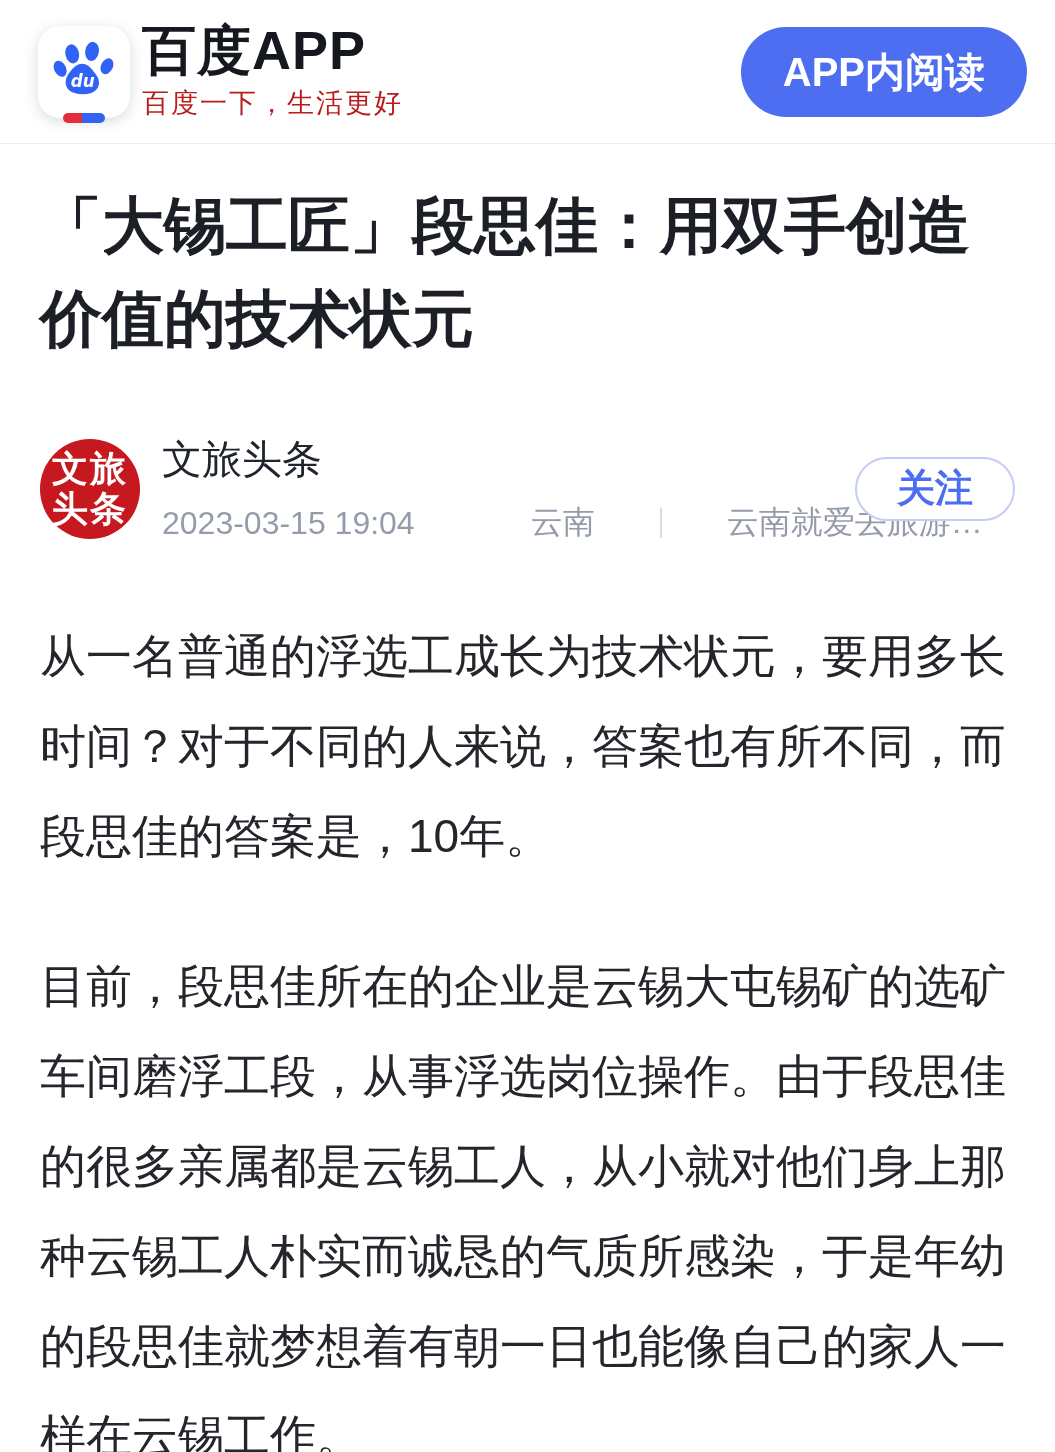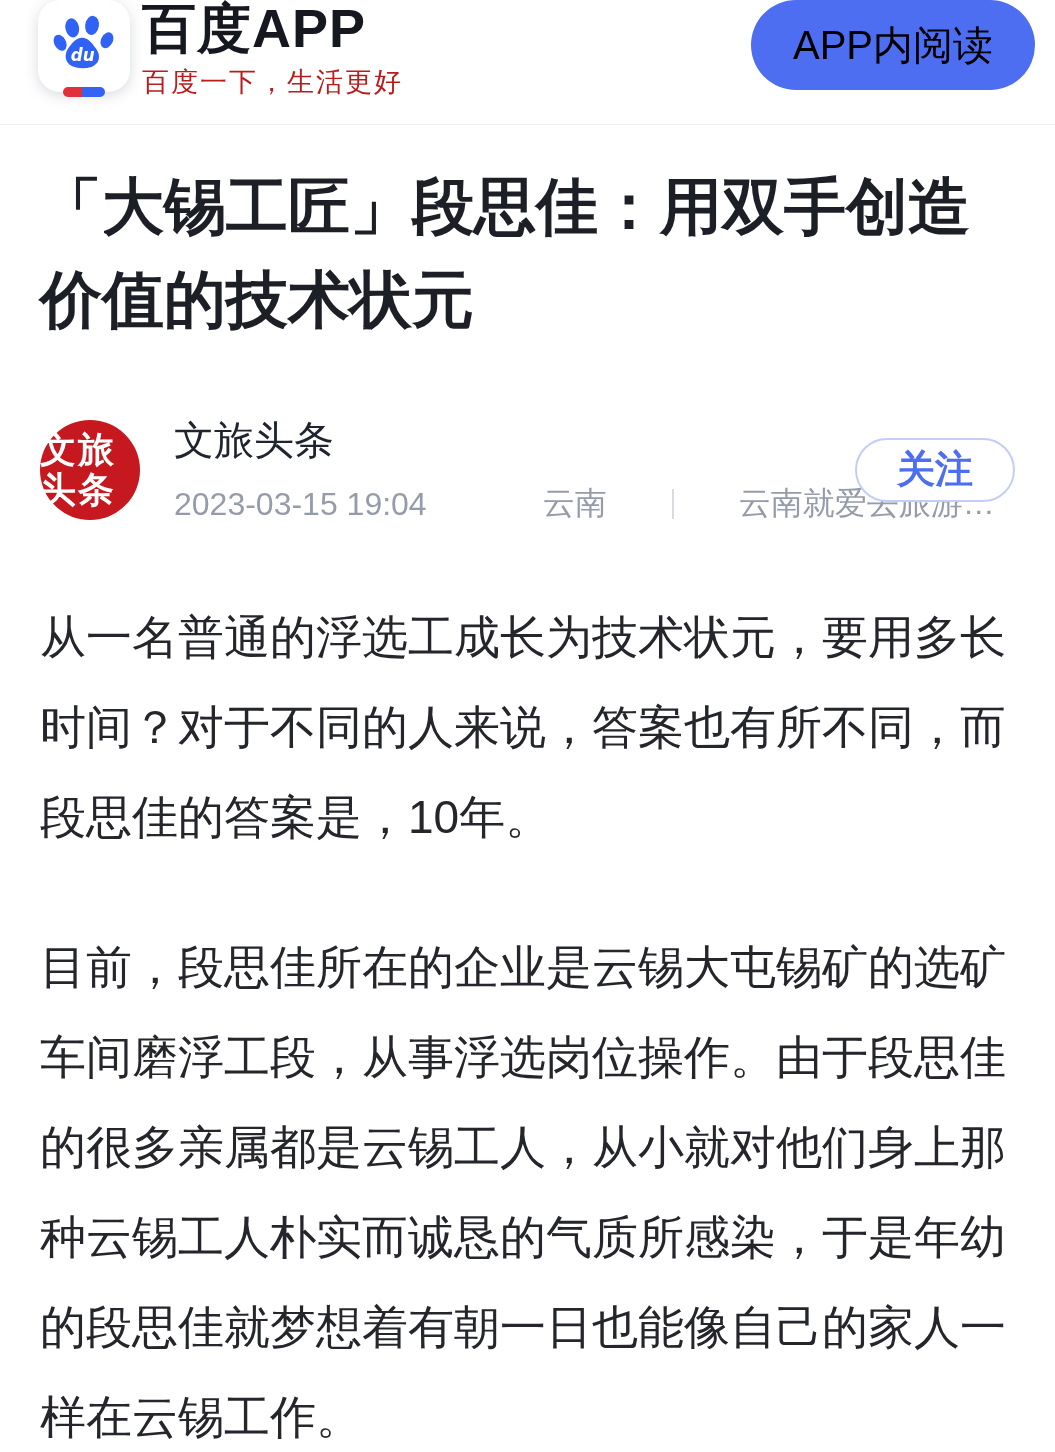--- a/index.html
+++ b/index.html
@@ -12,22 +12,22 @@
   }
   *{margin:0;padding:0;box-sizing:border-box;}
   html,body{background:#fff;}
   body{
     width:1055px;min-height:1452px;margin:0 auto;
     font-family:"Liberation Sans","DejaVu Sans",sans-serif;
     overflow-x:hidden;
   }
   
   .topbar{
-    height:125px;display:flex;align-items:flex-start;
-    padding:0 20px 0 38px;border-bottom:1px solid #ebedf0;background:#fff;
+    height:144px;display:flex;align-items:center;
+    padding:0 28px 0 38px;border-bottom:1px solid #ebedf0;background:#fff;
   }
   .app-icon{
     position:relative;width:92px;height:92px;border-radius:22px;background:#fff;
     box-shadow:0 3px 14px rgba(40,50,80,.18);flex:0 0 auto;
     display:flex;align-items:center;justify-content:center;
   }
   .app-icon svg{width:62px;height:62px;margin-top:-4px;}
   .icon-bar{
     position:absolute;left:50%;bottom:-5px;transform:translateX(-50%);
     width:42px;height:10px;border-radius:5px;
@@ -35,39 +35,39 @@
   }
   .logo-text{margin-left:12px;}
   .app-name{
     font-size:54px;font-weight:800;color:#15181e;line-height:1.05;letter-spacing:1px;
   }
   .app-tagline{
     font-size:27px;color:#b91c1c;margin-top:7px;letter-spacing:2px;
   }
   .cta-btn{
     margin-left:auto;height:90px;padding:0 42px;border:none;border-radius:45px;
-    background:var(--brand-blue);color:#000000;font-size:40px;line-height:90px;
-    font-family:inherit;cursor:pointer;white-space:nowrap;
+    background:var(--brand-blue);color:#ffffff;font-size:40px;line-height:90px;
+    font-family:inherit;cursor:pointer;white-space:nowrap;font-weight:bold;
   }
   
   .article{padding:0 40px;}
   .article-title{
     margin-top:36px;font-size:62px;line-height:93px;font-weight:700;
     color:var(--title-text);
     font-family:Liberation Serif, serif;
   }
   
   .author-row{margin-top:66px;display:flex;align-items:center;}
   .avatar{
     width:100px;height:100px;border-radius:50%;background:var(--seal-red);
-    color:#fff;display:flex;flex-direction:column;align-items:flex-start;justify-content:center;
+    color:#fff;display:flex;flex-direction:column;align-items:center;justify-content:center;
     font-weight:700;flex:0 0 auto;cursor:pointer;
   }
   .avatar span{font-size:36px;line-height:1.1;letter-spacing:2px;}
-  .author-info{margin-left:34px;min-width:0;}
+  .author-info{margin-left:22px;min-width:0;}
   .author-name{font-size:40px;color:#1f242e;font-weight:500;cursor:pointer;}
   .meta-row{
     margin-top:14px;display:flex;align-items:center;
     font-size:32px;color:var(--meta-text);white-space:nowrap;gap:45px;
   }
   .meta-row .gap{width:26px;flex:0 0 auto;}
   .meta-divider{
     width:2px;height:30px;background:#d9dce2;margin:0 20px;flex:0 0 auto;
   }
   .follow-btn{

